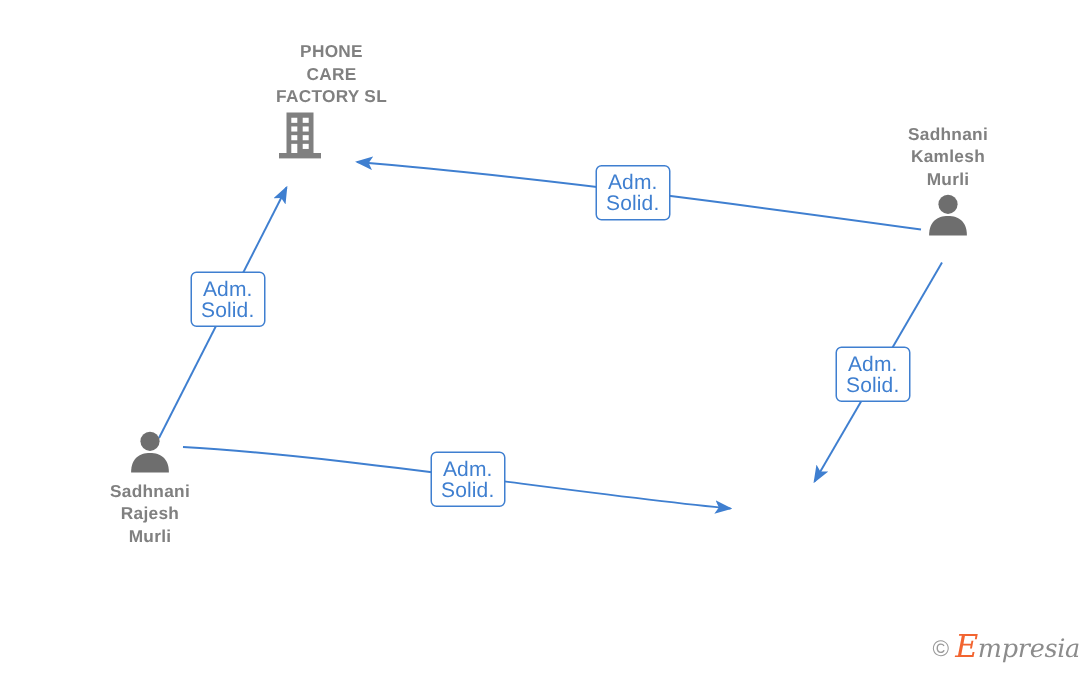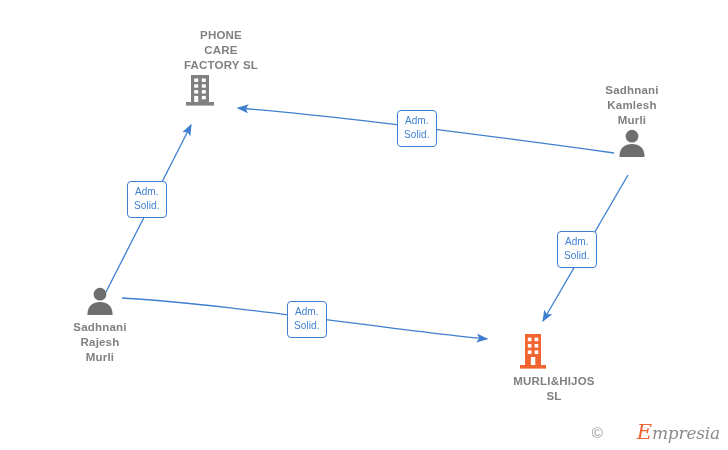--- a/index.html
+++ b/index.html
@@ -53,21 +53,21 @@
   .node-icon {
     display: block;
   }
   .edge-label {
     position: absolute;
     box-sizing: border-box;
     background: #ffffff;
     border: 1.3px solid #3f7fd0;
     border-radius: 4px;
     color: #3f7fd0;
-    font-size: 10px;
+    font-size: 14px;
     line-height: 14px;
     text-align: center;
     padding: 3px 6px 4px 6px;
     white-space: pre-line;
     letter-spacing: 0.1px;
   }
   #watermark {
     position: absolute;
     right: 8px;
     bottom: 8px;
@@ -80,21 +80,20 @@
     font-size: 15px;
     line-height: 15px;
   }
   #watermark .wm-text {
     color: #8c8c8c;
     font-family: "DejaVu Serif", serif;
     font-style: italic;
     font-size: 17px;
     line-height: 18px;
     letter-spacing: -0.2px;
-    margin-left: 30px;
   }
   #watermark .wm-text .wm-first {
     color: #f26430;
     font-size: 21px;
   }
 </style>
 </head>
 <body>
 
 <div id="diagram-canvas">
@@ -152,37 +151,20 @@
       <svg width="30" height="30" viewBox="0 0 30 30" aria-hidden="true">
         <circle cx="15" cy="8.2" r="6.4" fill="#6e6e6e"></circle>
         <path d="M2.4,29 C2.4,19.6 7.8,16 15,16 C22.2,16 27.6,19.6 27.6,29 Z" fill="#6e6e6e"></path>
       </svg>
     </span>
     <div class="node-label person">Sadhnani
 Rajesh
 Murli</div>
   </div>
 
-  <div class="node" style="left:533px; top:332px;">
-    <span class="node-icon">
-      <svg width="30" height="38" viewBox="0 0 30 38" aria-hidden="true">
-        <rect x="7" y="2" width="16" height="31" fill="#f26430"></rect>
-        <rect x="2" y="33" width="26" height="3.6" fill="#f26430"></rect>
-        <rect x="9.8" y="5.6" width="3.7" height="3.6" fill="#ffffff"></rect>
-        <rect x="16.6" y="5.6" width="3.7" height="3.6" fill="#ffffff"></rect>
-        <rect x="9.8" y="12" width="3.7" height="3.6" fill="#ffffff"></rect>
-        <rect x="16.6" y="12" width="3.7" height="3.6" fill="#ffffff"></rect>
-        <rect x="9.8" y="18.4" width="3.7" height="3.6" fill="#ffffff"></rect>
-        <rect x="16.6" y="18.4" width="3.7" height="3.6" fill="#ffffff"></rect>
-        <rect x="12.9" y="25" width="4.4" height="8" fill="#ffffff"></rect>
-      </svg>
-    </span>
-    <div class="node-label company">MURLI&amp;HIJOS
-SL</div>
-  </div>
 
   <div class="edge-label" style="left:397px; top:110px;">Adm.
 Solid.</div>
 
   <div class="edge-label" style="left:127px; top:181px;">Adm.
 Solid.</div>
 
   <div class="edge-label" style="left:557px; top:231px;">Adm.
 Solid.</div>
 

